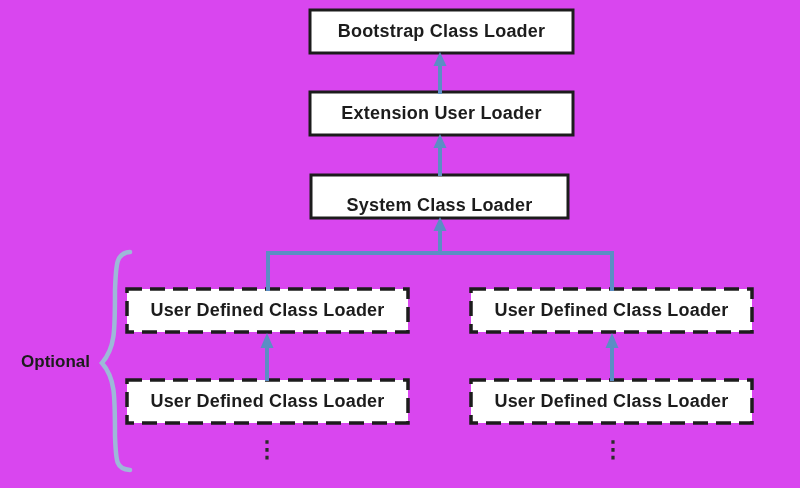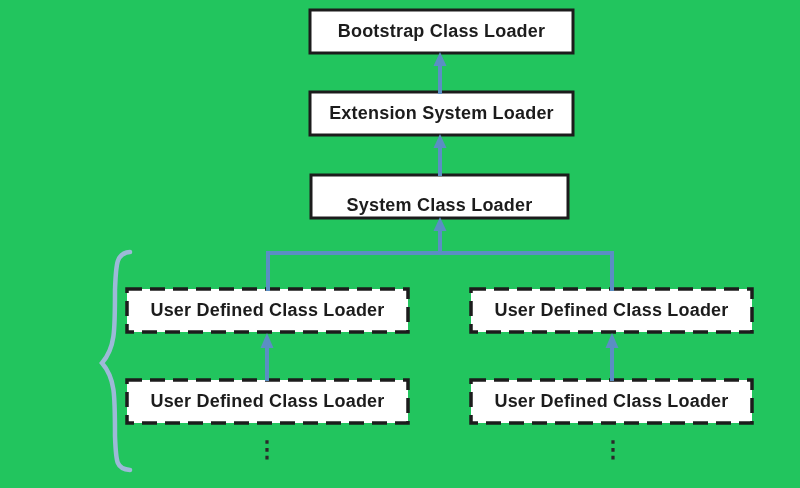--- a/index.html
+++ b/index.html
@@ -4,21 +4,21 @@
 <style>
   html, body {
     margin: 0;
     padding: 0;
     background: #ffffff;
   }
   .canvas {
     position: relative;
     width: 800px;
     height: 488px;
-    background: #22c55e;
+    background: #d946ef;
     font-family: "Liberation Sans", sans-serif;
     overflow: hidden;
   }
   .canvas svg {
     position: absolute;
     left: 0;
     top: 0;
   }
   .node-label {
     position: absolute;
@@ -94,23 +94,24 @@
     <polygon points="612,333 605.5,348 618.5,348" fill="#5b8ec4"></polygon>
 
     <path d="M 130 252
              C 116 253 116 264 115 290
              C 115 332 115 348 102 363
              C 115 378 115 394 115 436
              C 116 462 116 469 130 470" fill="none" stroke-width="4.5" stroke-linecap="round" stroke="#9db9d8"></path>
   </svg>
 
   <div class="node-label lbl-bootstrap">Bootstrap Class Loader</div>
-  <div class="node-label lbl-extension">Extension System Loader</div>
+  <div class="node-label lbl-extension">Extension User Loader</div>
   <div class="node-label lbl-system">System Class Loader</div>
   <div class="node-label lbl-ul1">User Defined Class Loader</div>
   <div class="node-label lbl-ul2">User Defined Class Loader</div>
   <div class="node-label lbl-ur1">User Defined Class Loader</div>
   <div class="node-label lbl-ur2">User Defined Class Loader</div>
 
+  <div class="optional-label">Optional</div>
   <div class="ellipsis ellipsis-left">⋮</div>
   <div class="ellipsis ellipsis-right">⋮</div>
 
 </div>
 
 </body></html>

